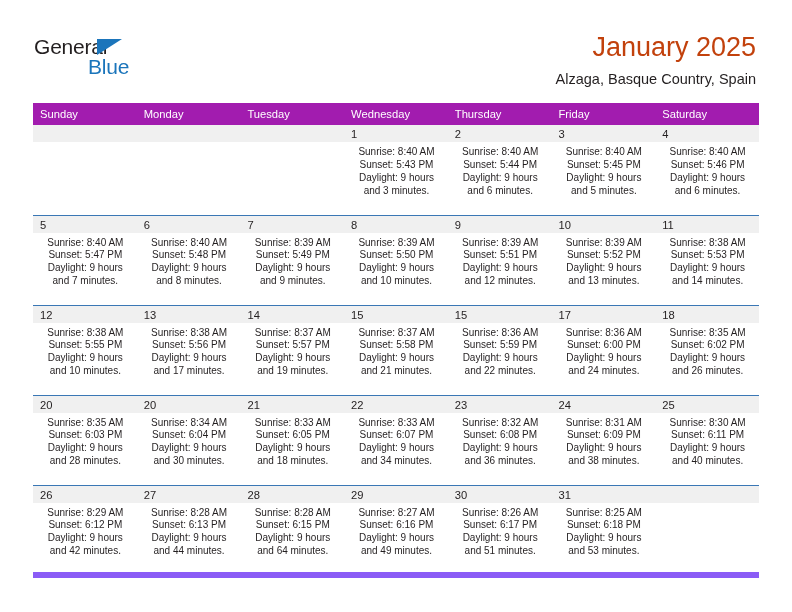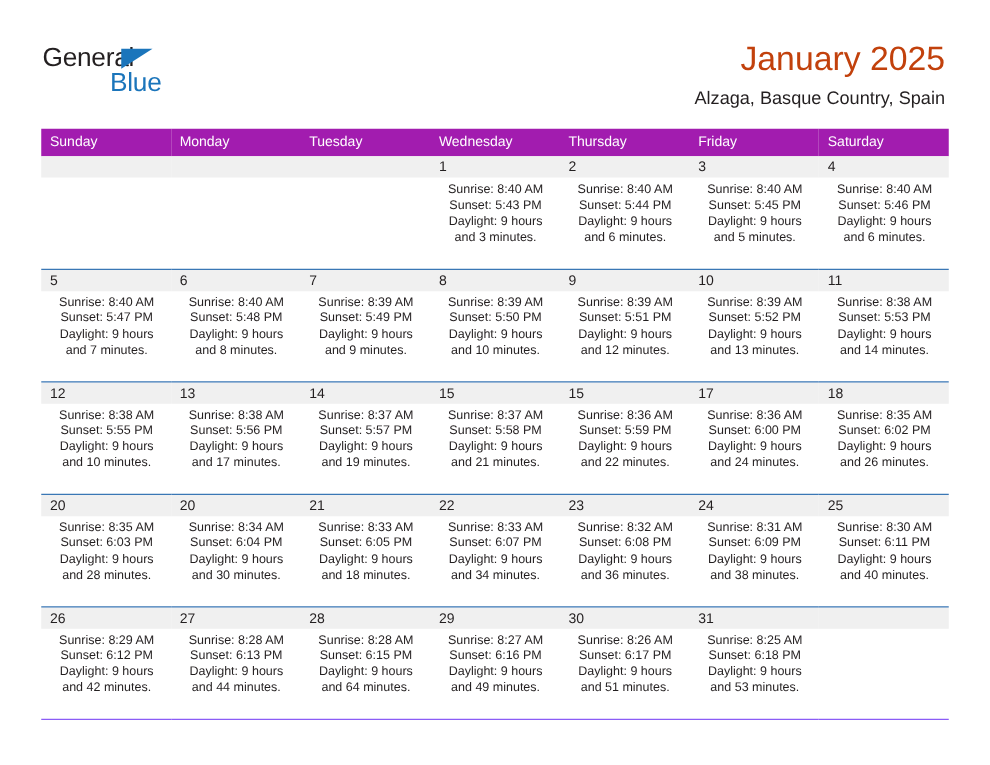--- a/index.html
+++ b/index.html
@@ -109,21 +109,21 @@
   }
 
   .calendar td {
     vertical-align: top;
     padding: 0;
     height: 90px;
     border-bottom: 1px solid #3a77b5;
     border-right: none;
   }
   .calendar tr.week:last-child td {
-    border-bottom: 1px solid #8b5cf6;
+    border-bottom: 6px solid #8b5cf6;
   }
 
   .daynum-band {
     background: #f0f0f0;
     height: 17px;
     padding: 1px 0 0 7px;
     font-size: 11.2px;
     color: #231f20;
     line-height: 16px;
   }

